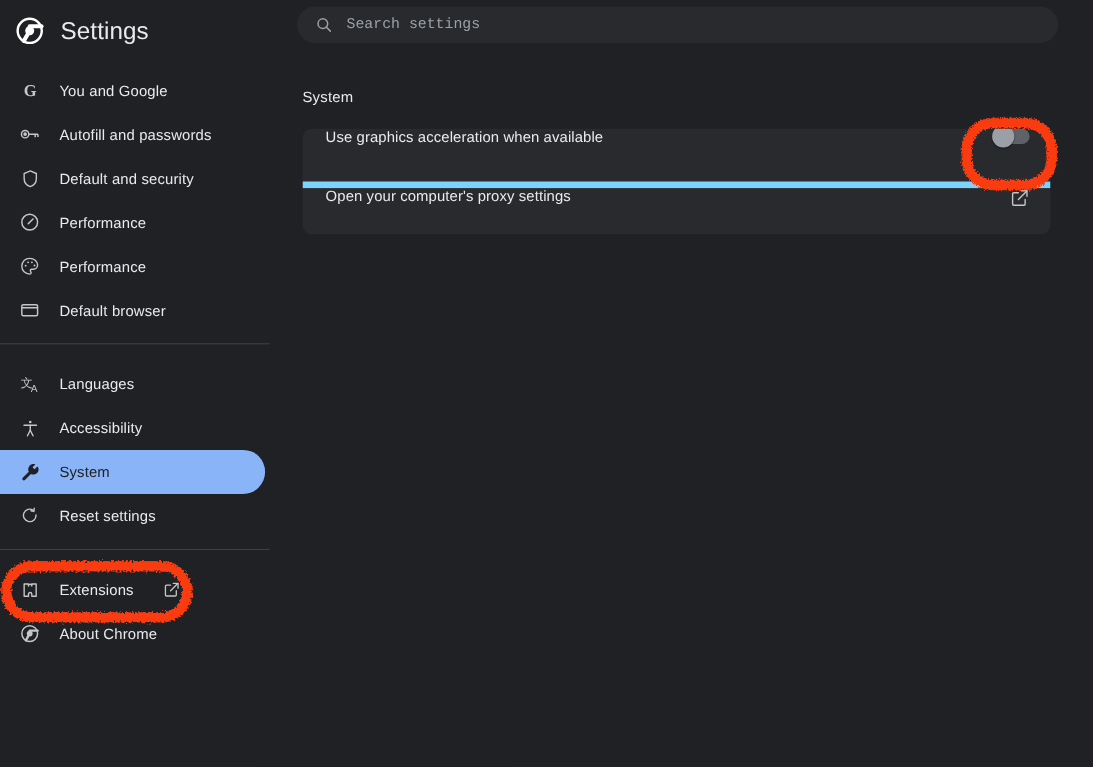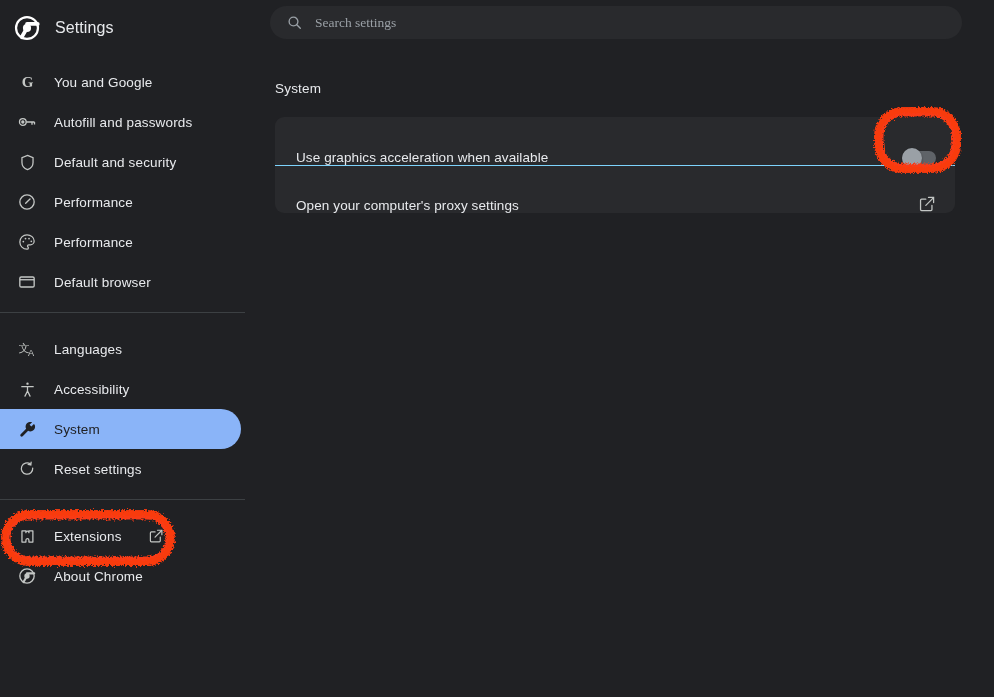--- a/index.html
+++ b/index.html
@@ -30,21 +30,21 @@
 
   #brand {
     height: 56px;
     display: flex;
     align-items: center;
     padding-left: 13px;
     gap: 14px;
   }
   #brand-logo { width: 28px; height: 28px; display: block; flex: none; }
   #brand-title {
-    font-size: 16px;
+    font-size: 22px;
     font-weight: 400;
     color: #e8eaed;
     letter-spacing: 0.1px;
     line-height: 1;
   }
 
   .nav-group { padding-top: 6px; }
 
   .nav-item {
     position: relative;
@@ -119,21 +119,21 @@
     align-items: center;
     padding-left: 16px;
     gap: 12px;
     cursor: text;
   }
   #search-icon { width: 17px; height: 17px; color: #9aa0a6; flex: none; display:flex; }
   #search-input {
     background: transparent;
     border: none;
     outline: none;
-    font-family: Liberation Serif, serif;
+    font-family: Liberation Mono, monospace;
     font-size: 13.5px;
     color: #e5e5e5;
     width: 560px;
     padding: 0;
   }
   #search-input::placeholder { color: #9aa0a6; }
 
   #section-title {
     position: absolute;
     left: 13px; top: 81px;
@@ -147,25 +147,25 @@
     position: absolute;
     left: 13px; top: 117px;
     width: 680px;
     background: #292a2d;
     border-radius: 9px;
     overflow: hidden;
   }
   .card-row {
     height: 48px;
     display: flex;
-    align-items: flex-end;
+    align-items: flex-start;
     padding: 0 19px 0 21px;
     cursor: pointer;
   }
-  .card-row + .card-row { border-top: 1px solid #7dd3fc; }
+  .card-row + .card-row { border-top: 6px solid #7dd3fc; }
   .card-row-label {
     font-size: 13.5px;
     color: #e8eaed;
     flex: 1;
     letter-spacing: 0.1px;
   }
 
   
   .toggle {
     width: 34px;

